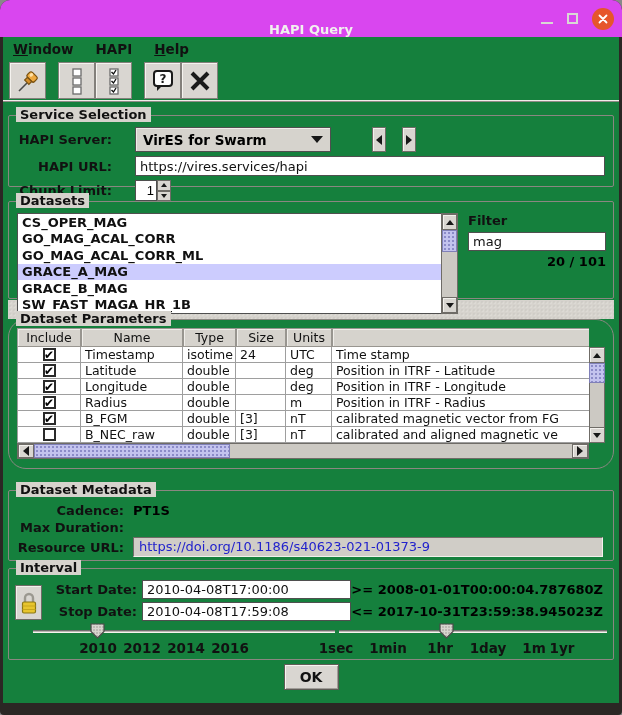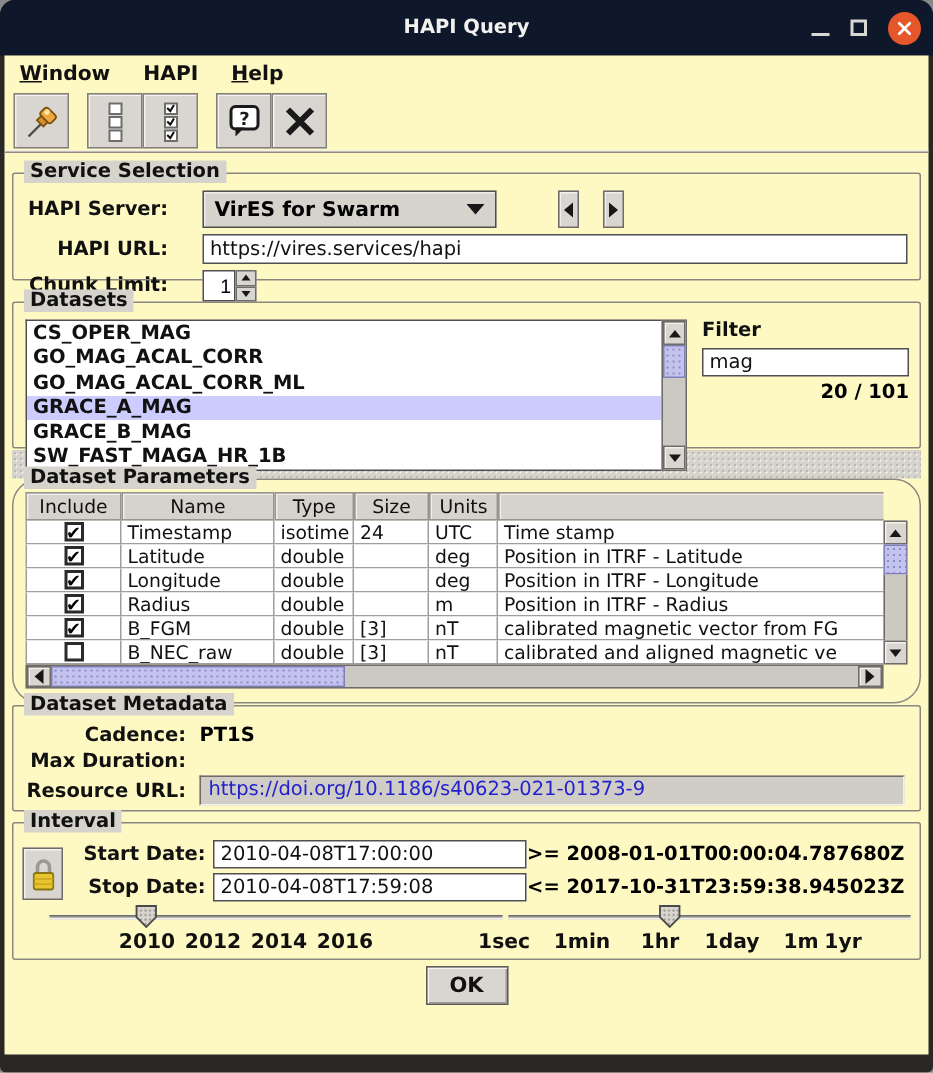--- a/index.html
+++ b/index.html
@@ -1,27 +1,27 @@
 <!DOCTYPE html>
 <html><head>
 <meta charset="utf-8">
 <style>
   * { box-sizing: border-box; margin: 0; padding: 0; }
   html,body { background:#888; }
   body { font-family: "DejaVu Sans", "Liberation Sans", sans-serif; }
 
   .window { width:622px; height:715px; background:#2b2724; border-radius:10px 10px 4px 4px; overflow:hidden; position:relative; }
-  .titlebar { height:37px; background:#0f172a; position:relative; display:flex; align-items:center; justify-content:center; }
+  .titlebar { height:37px; background:#d946ef; position:relative; display:flex; align-items:flex-end; justify-content:center; }
   .titlebar .title { color:#f2f1ef; font-size:13px; font-weight:bold; }
   .win-controls { position:absolute; right:8px; top:0; height:37px; display:flex; align-items:center; gap:14px; }
   .btn-min { width:12px; height:2px; background:#d9d7d4; margin-top:8px; }
   .btn-max { width:11px; height:11px; border:2px solid #d9d7d4; background:transparent; }
   .btn-close { width:22px; height:22px; border-radius:50%; background:#e6562b; display:flex; align-items:center; justify-content:center; }
 
-  .content { position:absolute; left:3px; right:3px; top:37px; bottom:12px; background:#fef9c3; overflow:hidden; }
+  .content { position:absolute; left:3px; right:3px; top:37px; bottom:12px; background:#15803d; overflow:hidden; }
 
   .menubar { height:23px; display:flex; align-items:center; gap:22px; padding:0 10px; font-size:13.5px; font-weight:bold; color:#111; }
   .menu-item { cursor:default; }
   .menu-item.mnemonic::first-letter { text-decoration:underline; }
 
   .toolbar { height:42px; display:flex; align-items:center; padding:0 6px; border-bottom:1px solid #8e8b86; box-shadow: inset 0 -1px 0 #f0eeea; }
   .tbtn { width:37px; height:37px; background:#d9d6d1; border:1px solid #83807b; box-shadow: inset 1px 1px 0 #f5f3ef; display:flex; align-items:center; justify-content:center; }
   .tgap { width:12px; }
 
   .group { position:relative; border:1px solid #8a8781; border-radius:2px; margin:0 5px; }
@@ -78,21 +78,21 @@
   .cb { width:13px; height:13px; background:#fff; border:2px solid #2a2a2a; display:flex; align-items:center; justify-content:center; }
   .cb.checked::after { content:"✔"; font-size:12px; font-weight:bold; color:#000; line-height:10px; }
   .ptv { width:16px; display:flex; flex-direction:column; }
   .ptv .hdr-spacer { height:19px; }
   .ptv .vtrack { flex:1; background:#ccc9c3; border:1px solid #6f6c67; border-top:none; border-bottom:none; }
   .hscroll { display:flex; height:16px; width:572px; background:#ccc9c3; border:1px solid #6f6c67; }
   .hthumb { width:196px; flex:none; }
   .htrack { flex:1; }
 
   
-  .mdg { height:71px; margin-top:1px; padding:12px 10px 4px 8px; display:flex; flex-direction:column; }
+  .mdg { height:71px; margin-top:21px; padding:12px 10px 4px 8px; display:flex; flex-direction:column; }
   .md-row { display:flex; align-items:center; height:17px; margin-bottom:2px; }
   .md-row .flabel { width:107px; flex:none; }
   .md-val { font-size:13px; font-weight:bold; margin-left:9px; }
   .urlfield { margin-left:9px; flex:1; height:20px; background:#d0cdc7; border:1px solid; border-color:#6f6c67 #f2f0ec #f2f0ec #6f6c67; font-size:13px; color:#2222cc; padding:1px 5px; white-space:nowrap; overflow:hidden; }
   .md-row.url { height:21px; }
 
   
   .itg { height:92px; margin-top:7px; position:relative; padding:10px 8px 0 8px; }
   .lockbtn { position:absolute; left:6px; top:16px; width:27px; height:35px; background:#d9d6d1; border:1px solid #6f6c67; box-shadow: inset 1px 1px 0 #f3f1ed; display:flex; align-items:center; justify-content:center; }
   .it-row { display:flex; align-items:center; height:20px; margin:0 0 2px 30px; }

